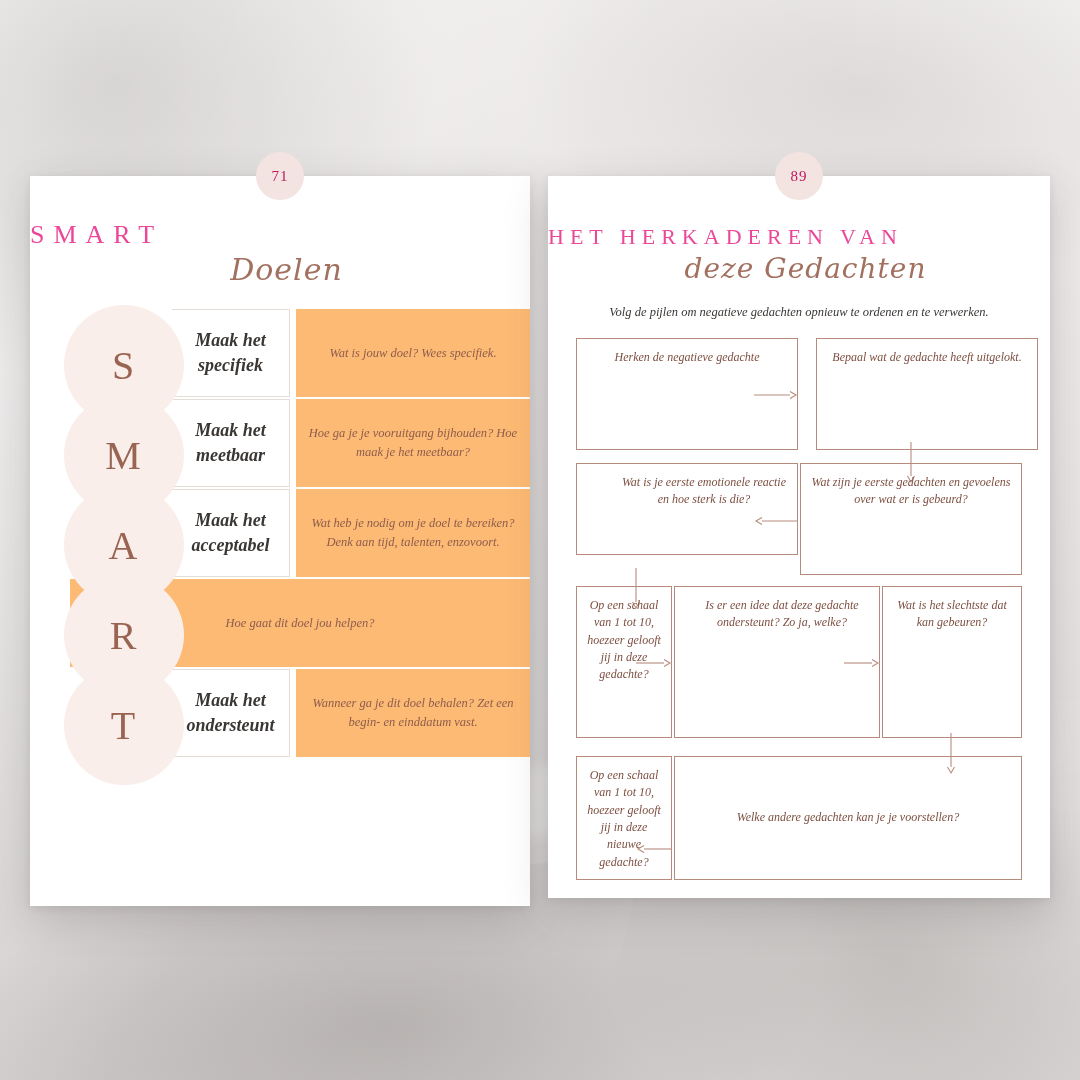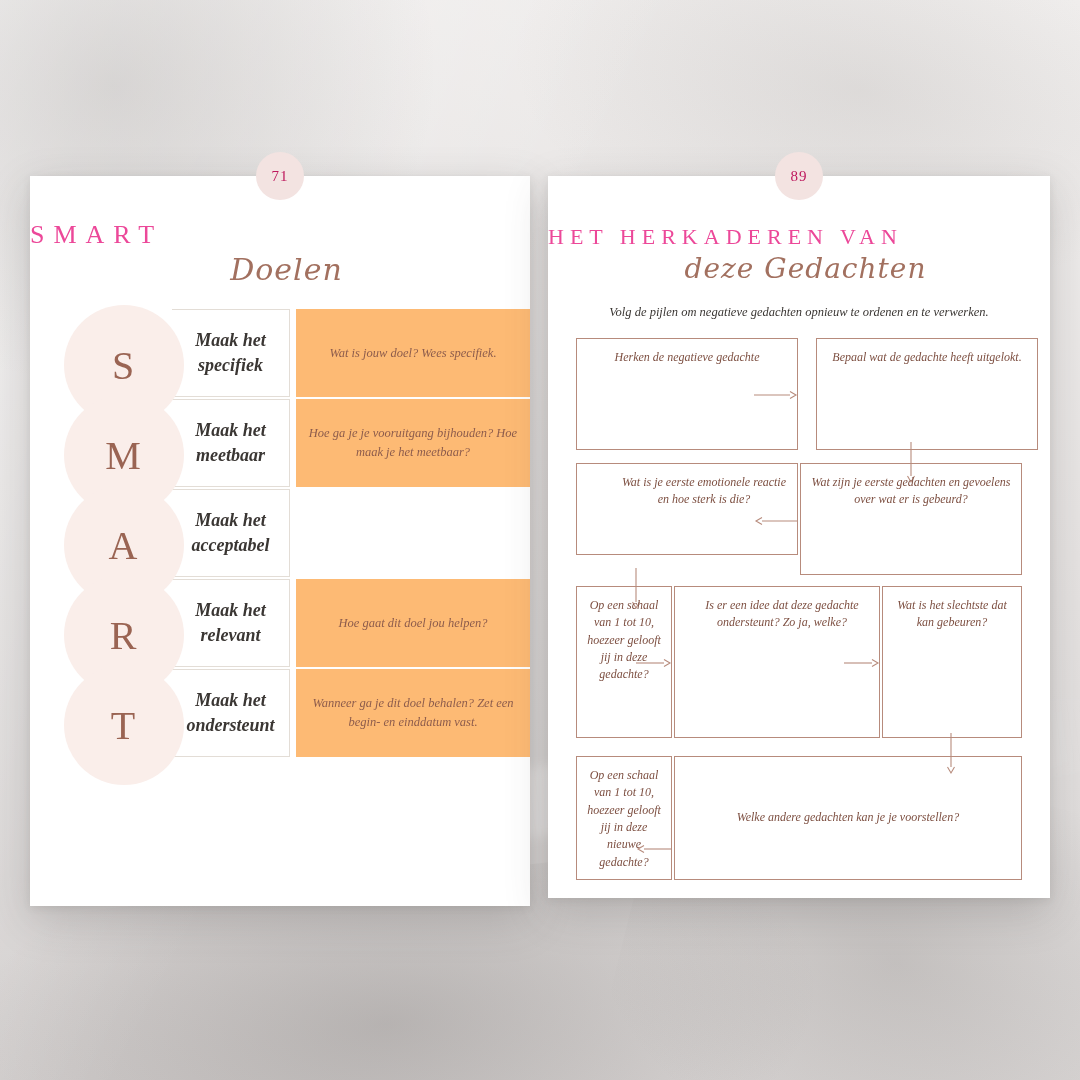--- a/index.html
+++ b/index.html
@@ -239,25 +239,25 @@
 
     <div class="smart-row">
       <div class="smart-circle">M</div>
       <div class="smart-label">Maak het meetbaar</div>
       <div class="smart-question">Hoe ga je je vooruitgang bijhouden? Hoe maak je het meetbaar?</div>
     </div>
 
     <div class="smart-row">
       <div class="smart-circle">A</div>
       <div class="smart-label">Maak het acceptabel</div>
+      <div class="smart-question">Wat heb je nodig om je doel te bereiken? Denk aan tijd, talenten, enzovoort.</div>
     </div>
 
     <div class="smart-row">
       <div class="smart-circle">R</div>
-      <div class="smart-label">Maak het relevant</div>
       <div class="smart-question">Hoe gaat dit doel jou helpen?</div>
     </div>
 
     <div class="smart-row">
       <div class="smart-circle">T</div>
       <div class="smart-label">Maak het ondersteunt</div>
       <div class="smart-question">Wanneer ga je dit doel behalen? Zet een begin- en einddatum vast.</div>
     </div>
 
   </div>

